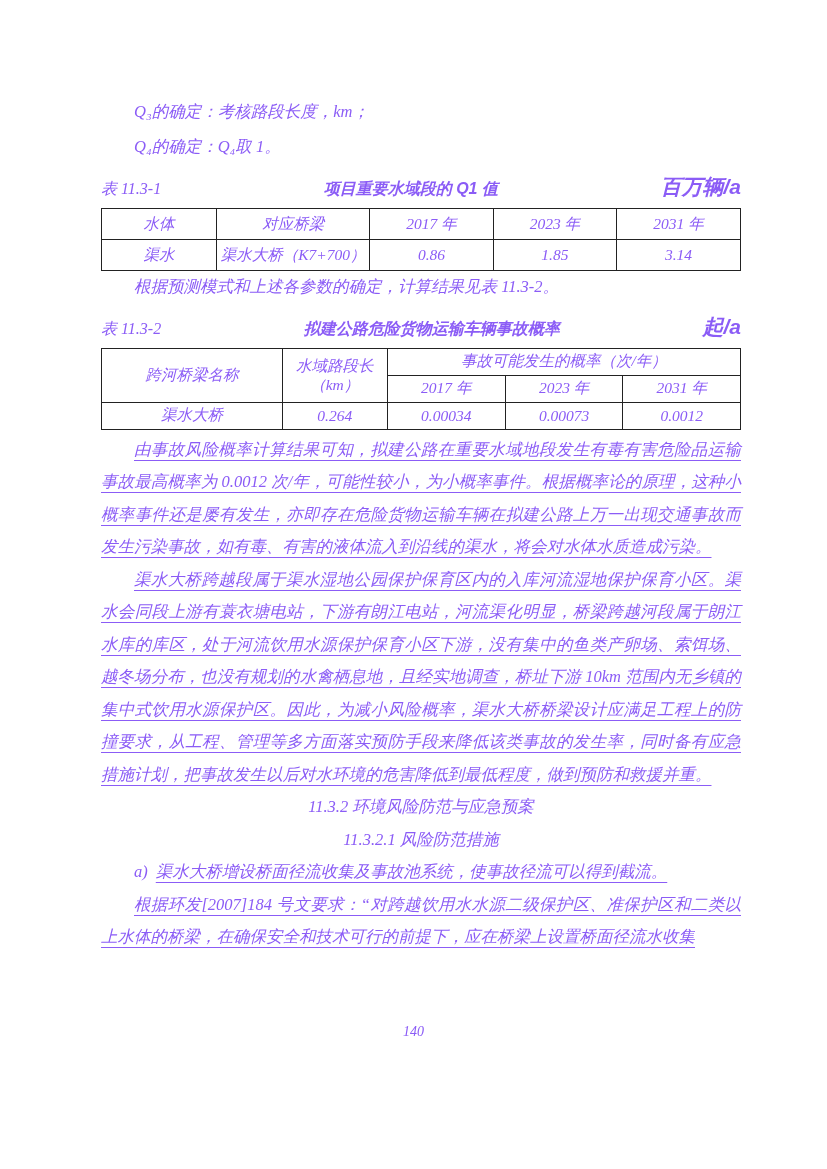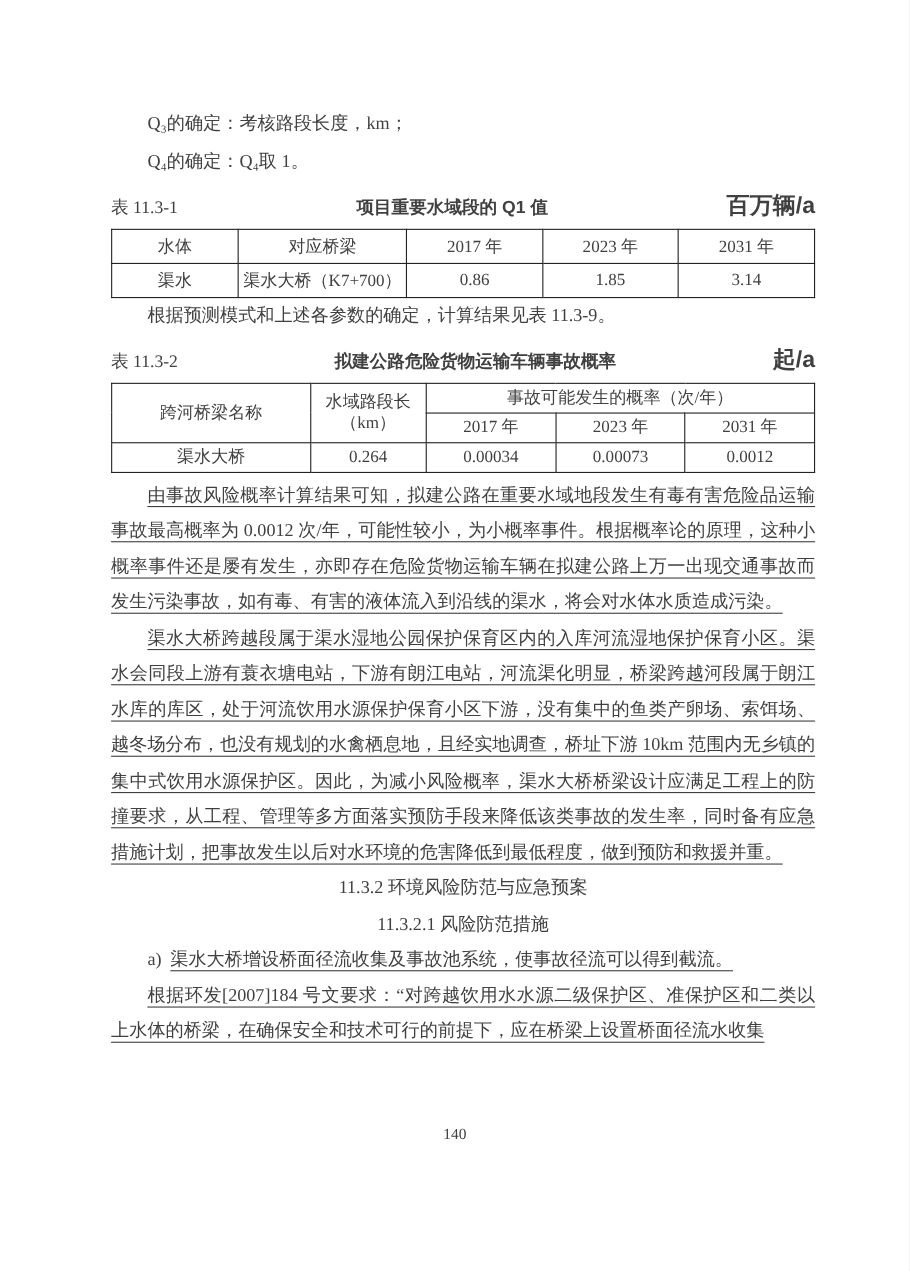--- a/index.html
+++ b/index.html
@@ -1,19 +1,19 @@
 <!DOCTYPE html>
 <html><head>
 <meta charset="utf-8">
 <style>
   html,body{margin:0;padding:0;background:#e8e8e8;}
   .page{
     width:827px;height:1169px;background:#ffffff;position:relative;
-    font-family:"Liberation Serif","DejaVu Serif",serif;color:#404040;
-    margin:0 auto;overflow:hidden;
+    font-family:"Liberation Serif","DejaVu Serif",serif;color:#8b5cf6;
+    margin:0 auto;overflow:hidden;font-style:italic;
   }
   .content{position:absolute;left:101px;top:94px;width:640px;}
   .qline{font-size:16.5px;line-height:35px;text-indent:2em;margin:0;white-space:nowrap;}
   .caption{display:flex;align-items:baseline;font-size:16px;margin:9px 0 7px 0;}
   .cap-label{font-size:16px;white-space:nowrap;}
   .cap-title{flex:1;text-align:center;font-weight:bold;font-family:"Liberation Sans","DejaVu Sans",sans-serif;font-size:16px;}
   .cap-unit{font-weight:bold;font-family:"Liberation Sans","DejaVu Sans",sans-serif;white-space:nowrap;font-size:21px;}
   table{width:100%;border-collapse:collapse;table-layout:fixed;}
   th,td{border:1px solid #222222;text-align:center;vertical-align:middle;
         font-weight:normal;font-size:15.5px;padding:0 2px;}
@@ -63,21 +63,21 @@
       <tr>
         <td>渠水</td>
         <td>渠水大桥（K7+700）</td>
         <td>0.86</td>
         <td>1.85</td>
         <td>3.14</td>
       </tr>
     </tbody>
       </table>
 
-    <p class="para">根据预测模式和上述各参数的确定，计算结果见表 11.3-9。</p>
+    <p class="para">根据预测模式和上述各参数的确定，计算结果见表 11.3-2。</p>
 
     <div class="caption">
       <span class="cap-label">表 11.3-2</span>
       <span class="cap-title">拟建公路危险货物运输车辆事故概率</span>
       <span class="cap-unit">起/a</span>
     </div>
 
     <table class="t2">
       <colgroup>
         <col style="width:28.3%">

